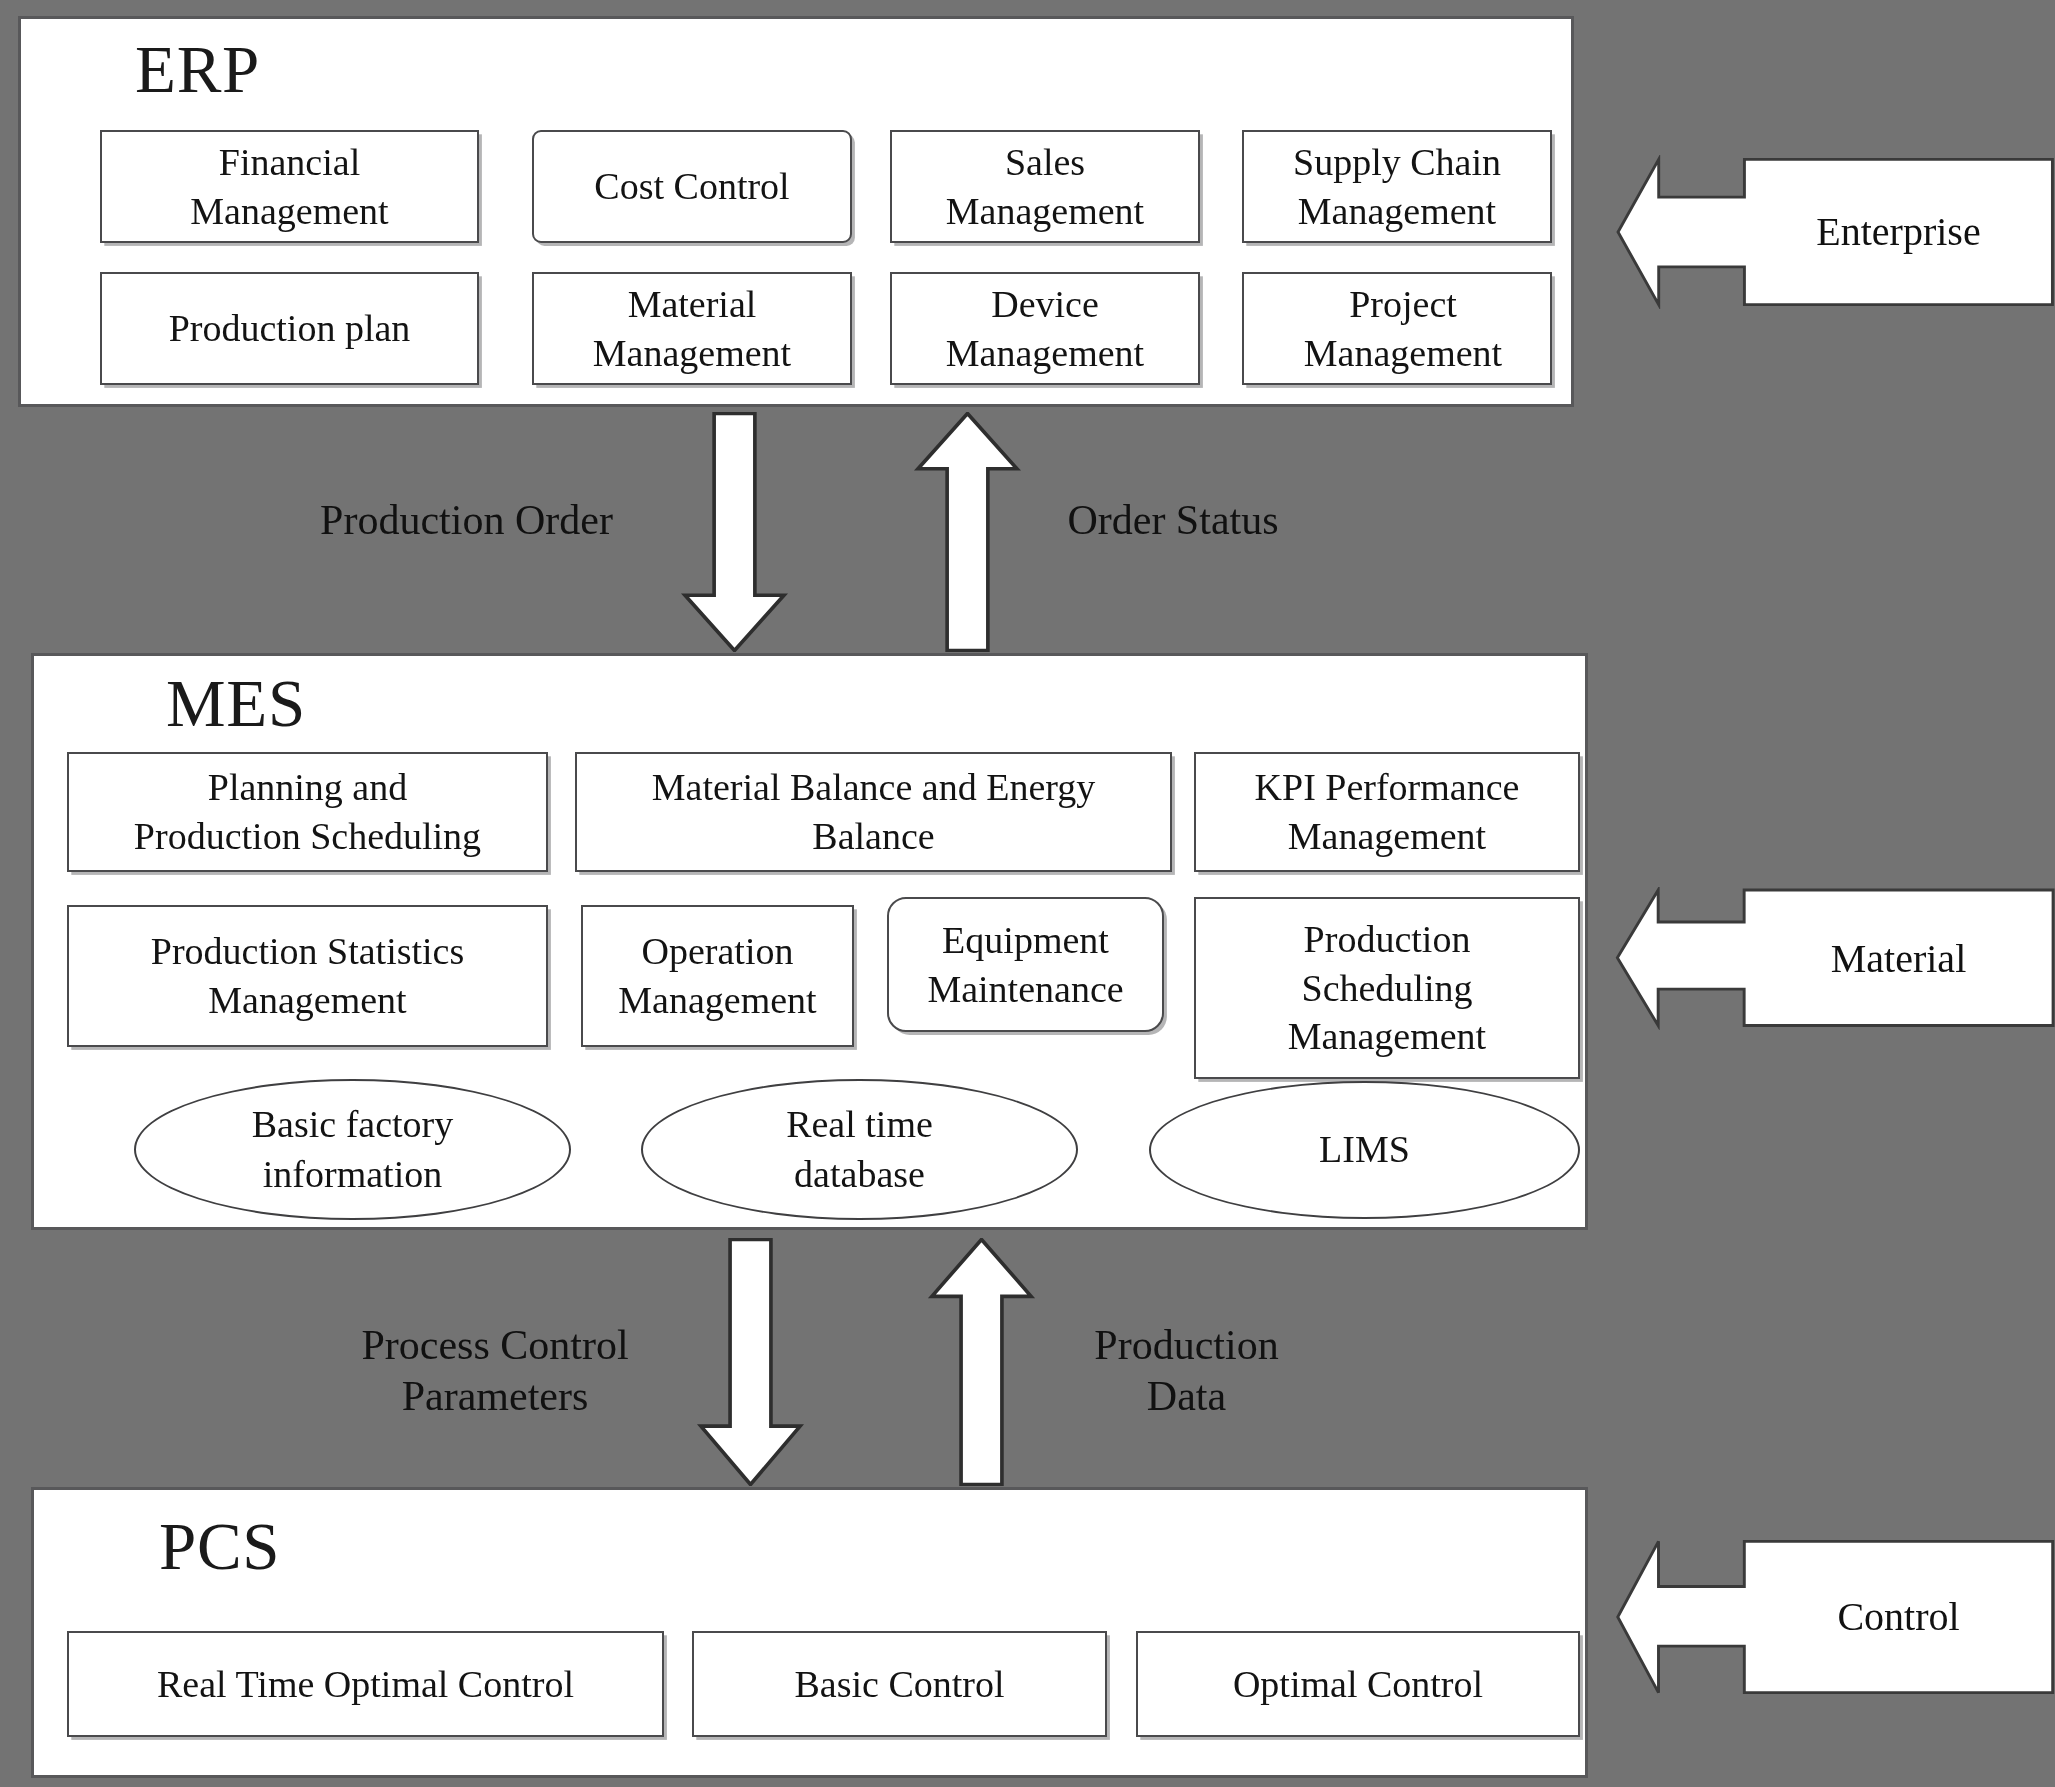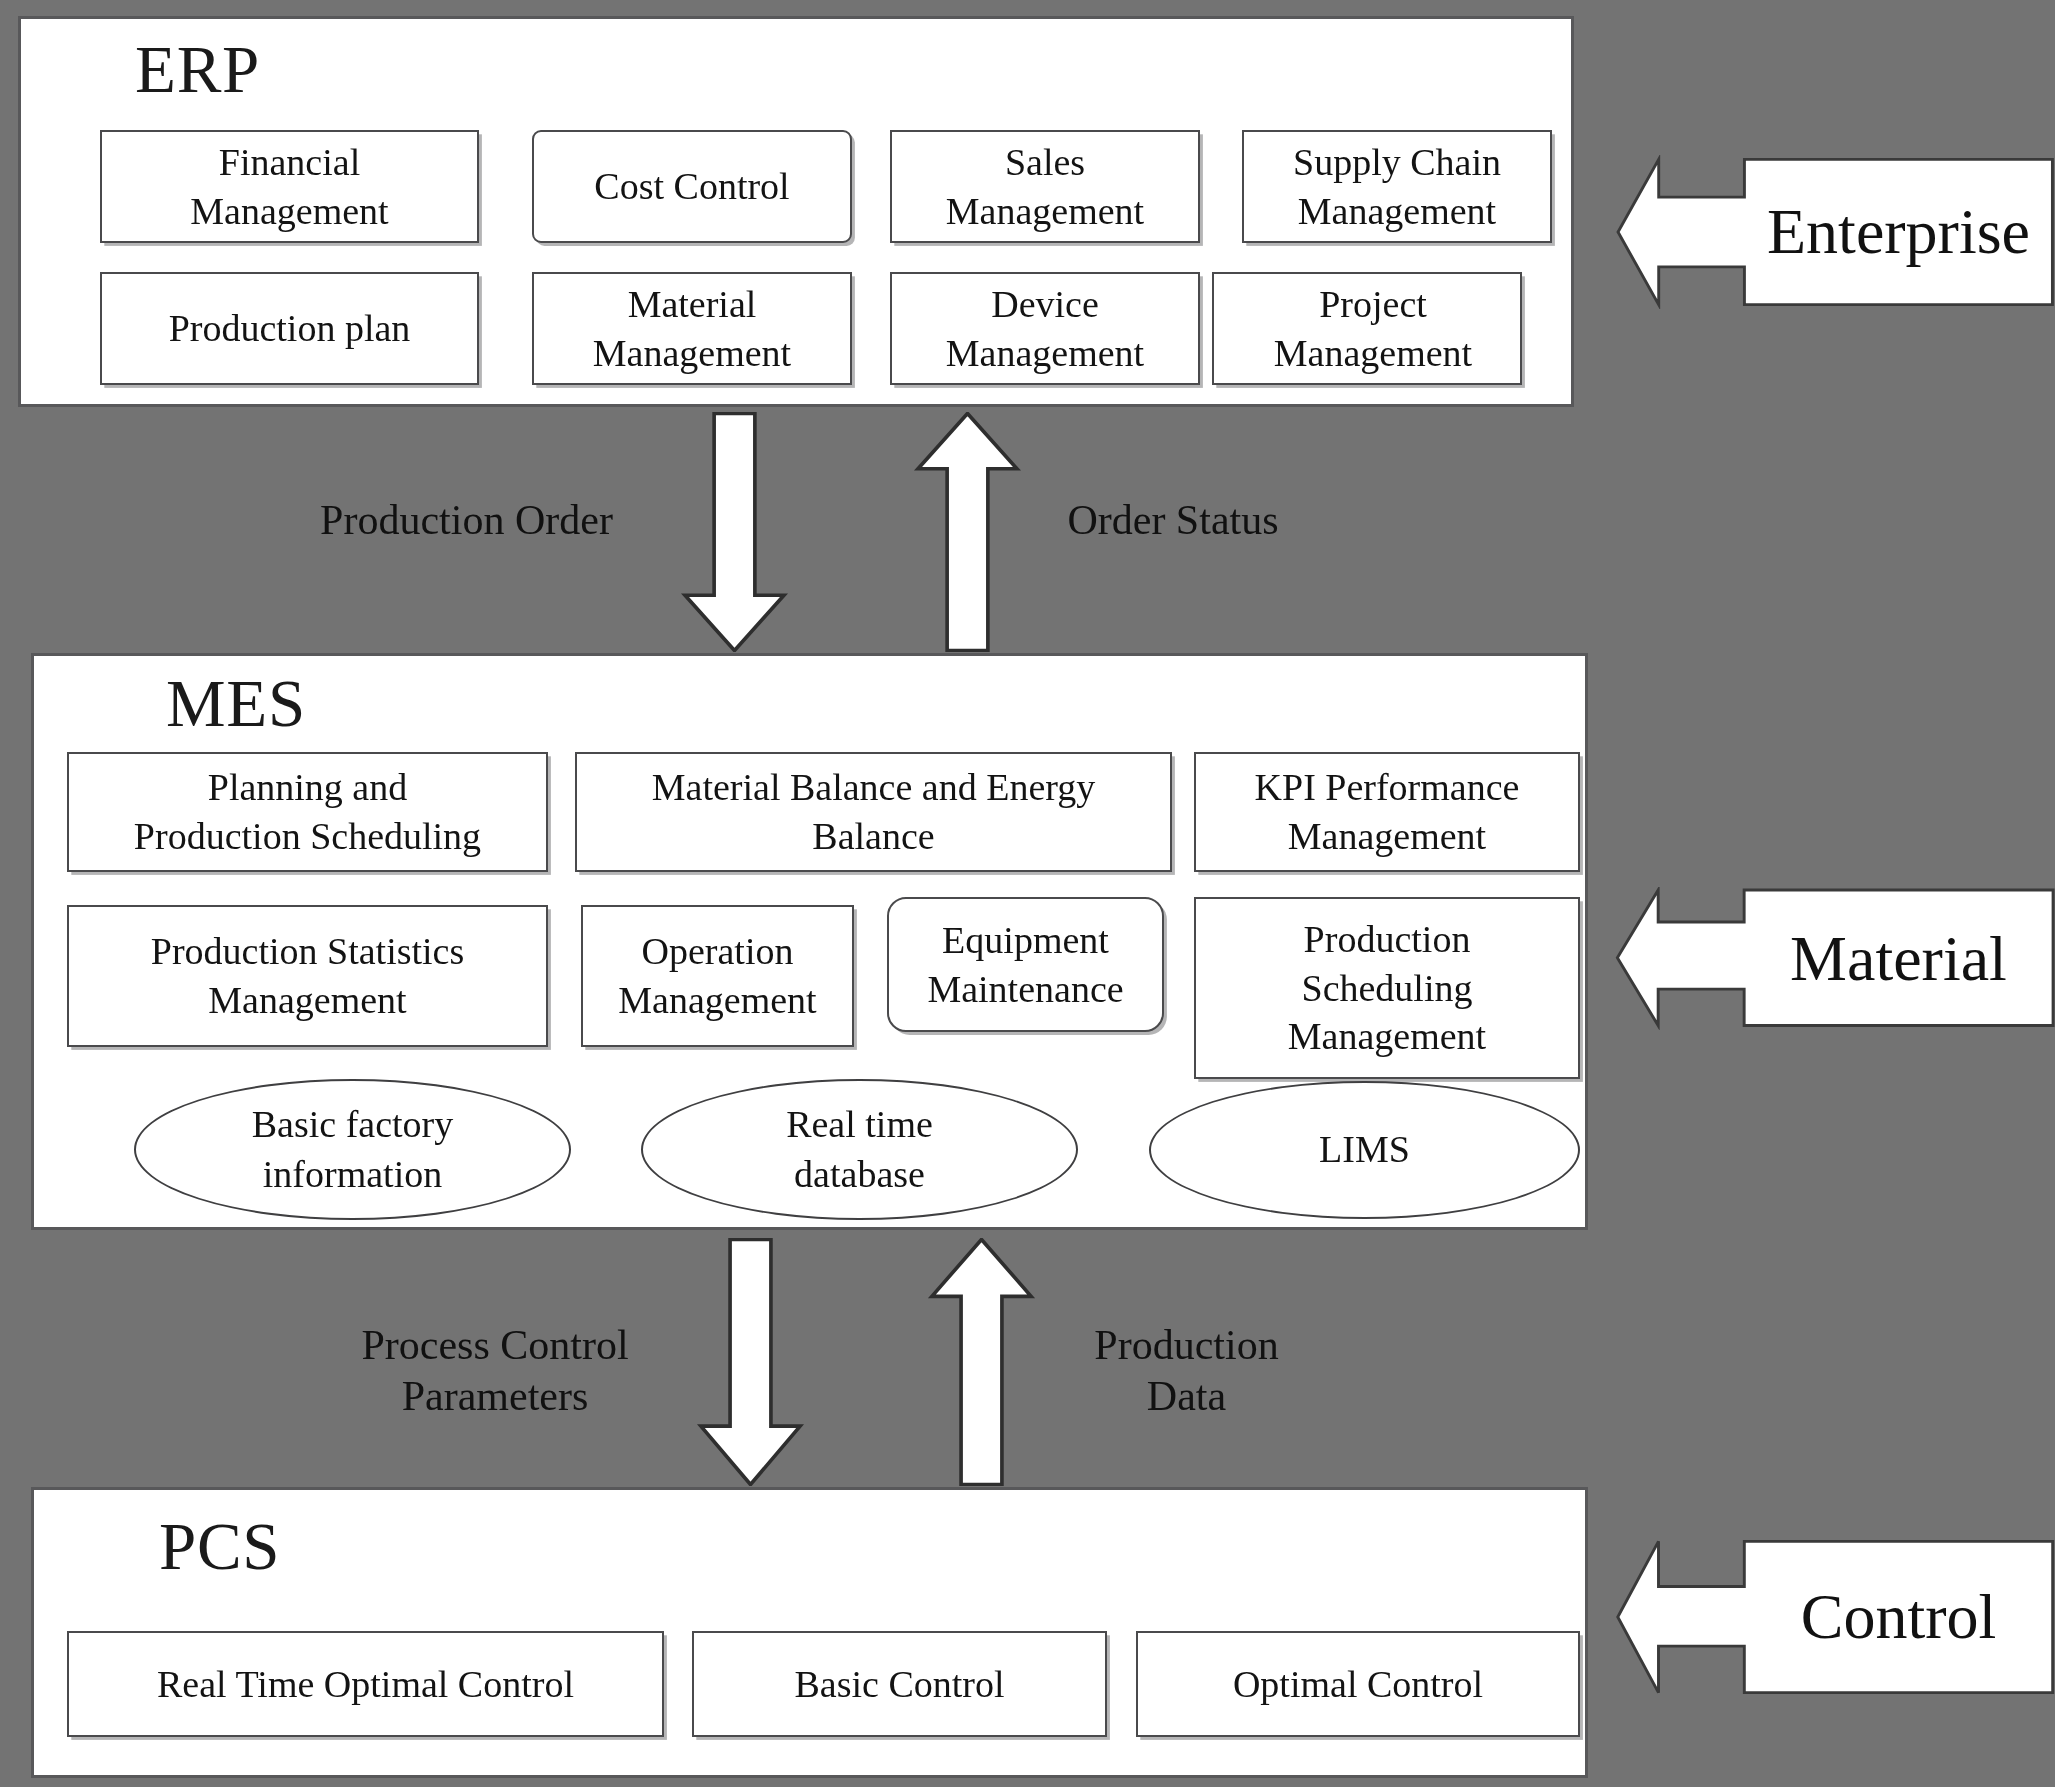--- a/index.html
+++ b/index.html
@@ -86,21 +86,21 @@
     white-space: pre-line;
   }
 
   
   .side-arrow {
     position: absolute;
   }
   .side-arrow svg { display: block; }
   .side-arrow .side-label {
     position: absolute;
-    font-size: 64px;
+    font-size: 40px;
     line-height: 1;
     color: #111111;
     white-space: nowrap;
     display: flex;
     align-items: center;
     justify-content: center;
   }
 
   
   .vflow-arrow { position: absolute; }
@@ -135,21 +135,21 @@
     <span style="white-space:pre-line;">Production plan</span>
   </div>
   <div class="mod-box" style="left:532px; top:272px; width:320px; height:113px;">
     <span style="white-space:pre-line;">Material
 Management</span>
   </div>
   <div class="mod-box" style="left:890px; top:272px; width:310px; height:113px;">
     <span style="white-space:pre-line;">Device
 Management</span>
   </div>
-  <div class="mod-box" style="left:1212px; top:272px; width:310px; height:113px;padding-left:12px;">
+  <div class="mod-box" style="left:1242px; top:272px; width:310px; height:113px;padding-left:12px;">
     <span style="white-space:pre-line;">Project
 Management</span>
   </div>
 
   <div class="vflow-arrow" style="left:676px; top:412px; width:117px; height:240px;">
     <svg width="117" height="240" viewBox="0 0 160 330">
       <polygon points="52,2 108,2 108,252 148,252 80,328 12,252 52,252" fill="#ffffff" stroke="#2e2e2e" stroke-width="5"></polygon>
     </svg>
   </div>
   <div class="vflow-arrow" style="left:909px; top:412px; width:117px; height:240px;">

